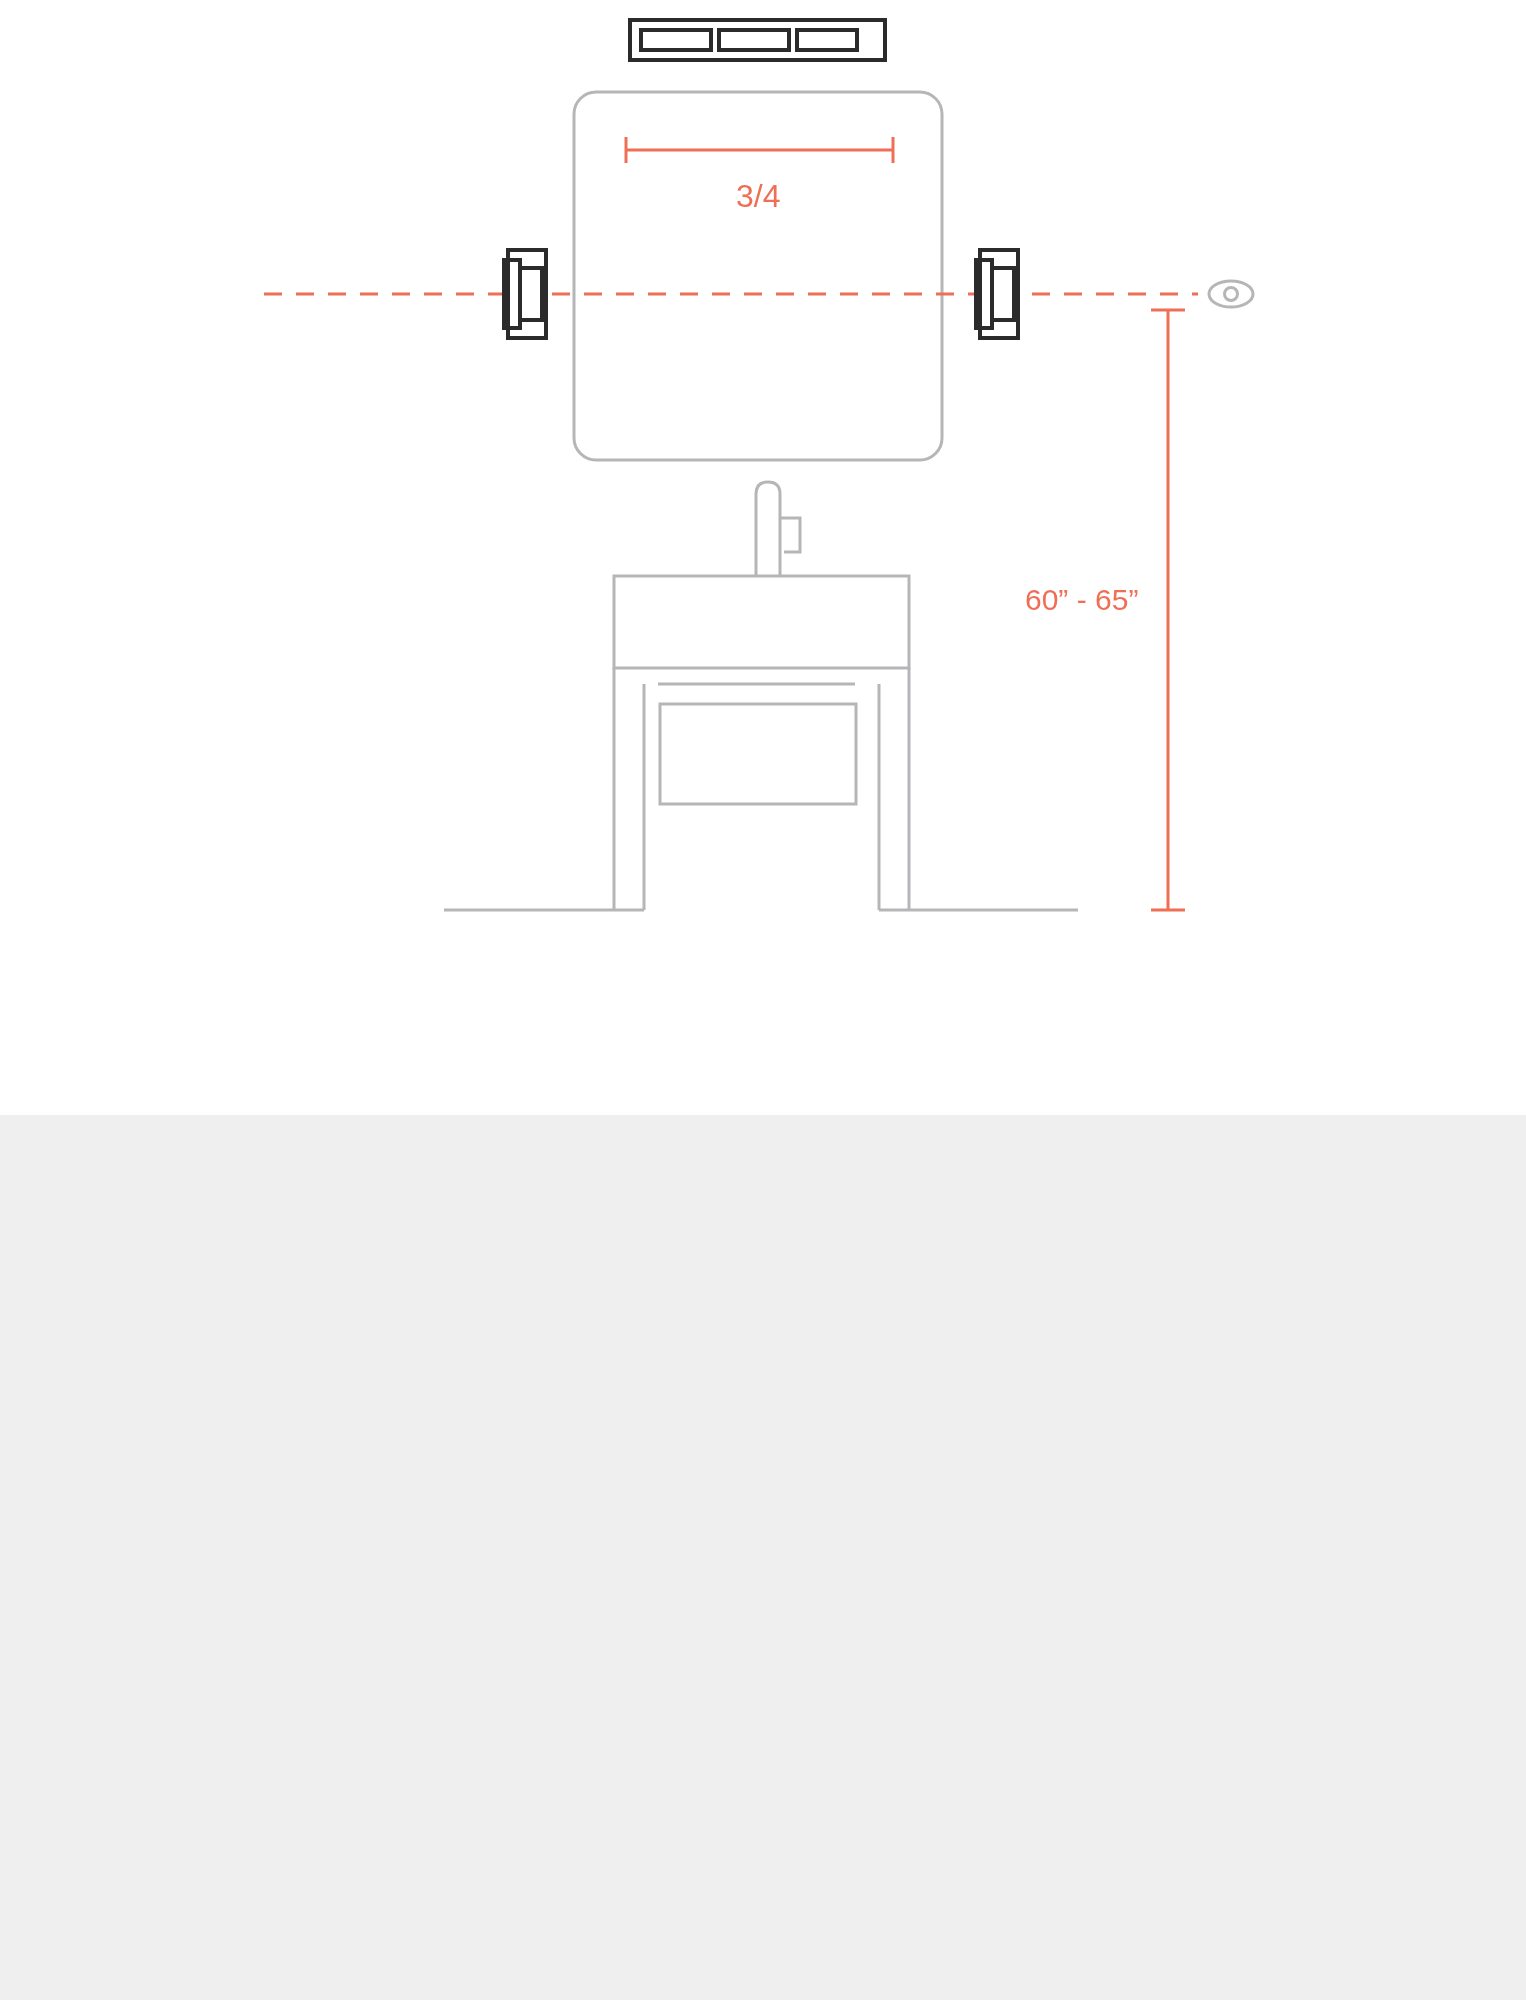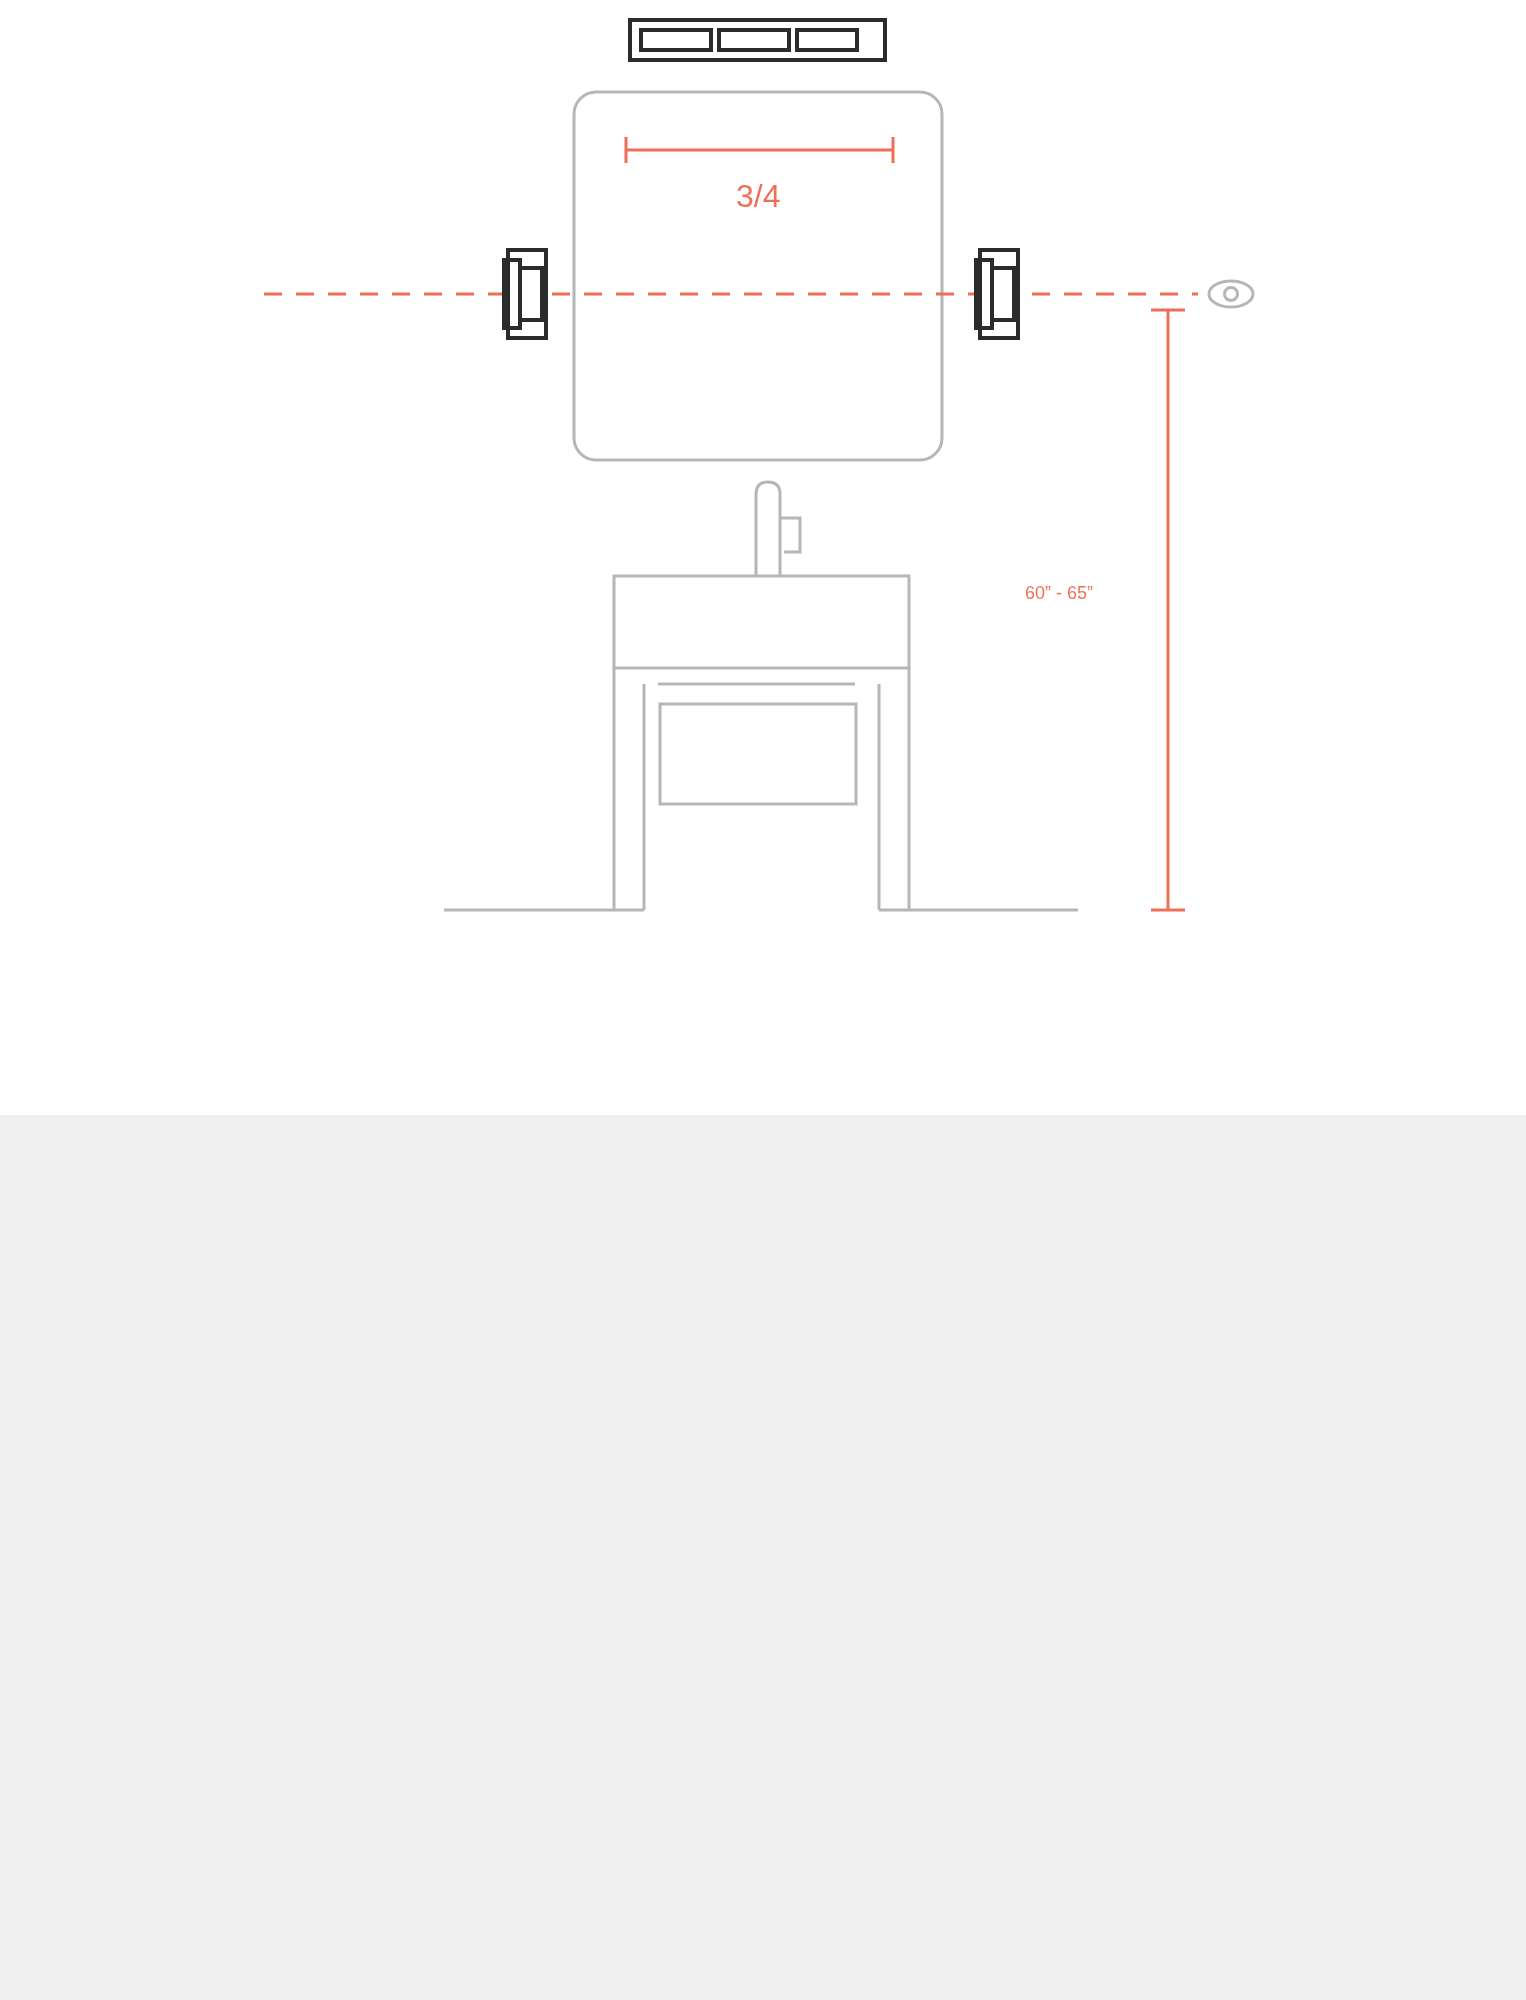--- a/index.html
+++ b/index.html
@@ -42,21 +42,21 @@
     white-space: nowrap;
   }
   #label-three-quarter {
     left: 736px;
     top: 178px;
     font-size: 32px;
   }
   #label-height {
     left: 1025px;
     top: 583px;
-    font-size: 18px;
+    font-size: 30px;
   }
 
   
   #text-panel {
     position: absolute;
     left: 0;
     top: 1115px;
     width: 1526px;
     height: 885px;
     background: #efeff0;

